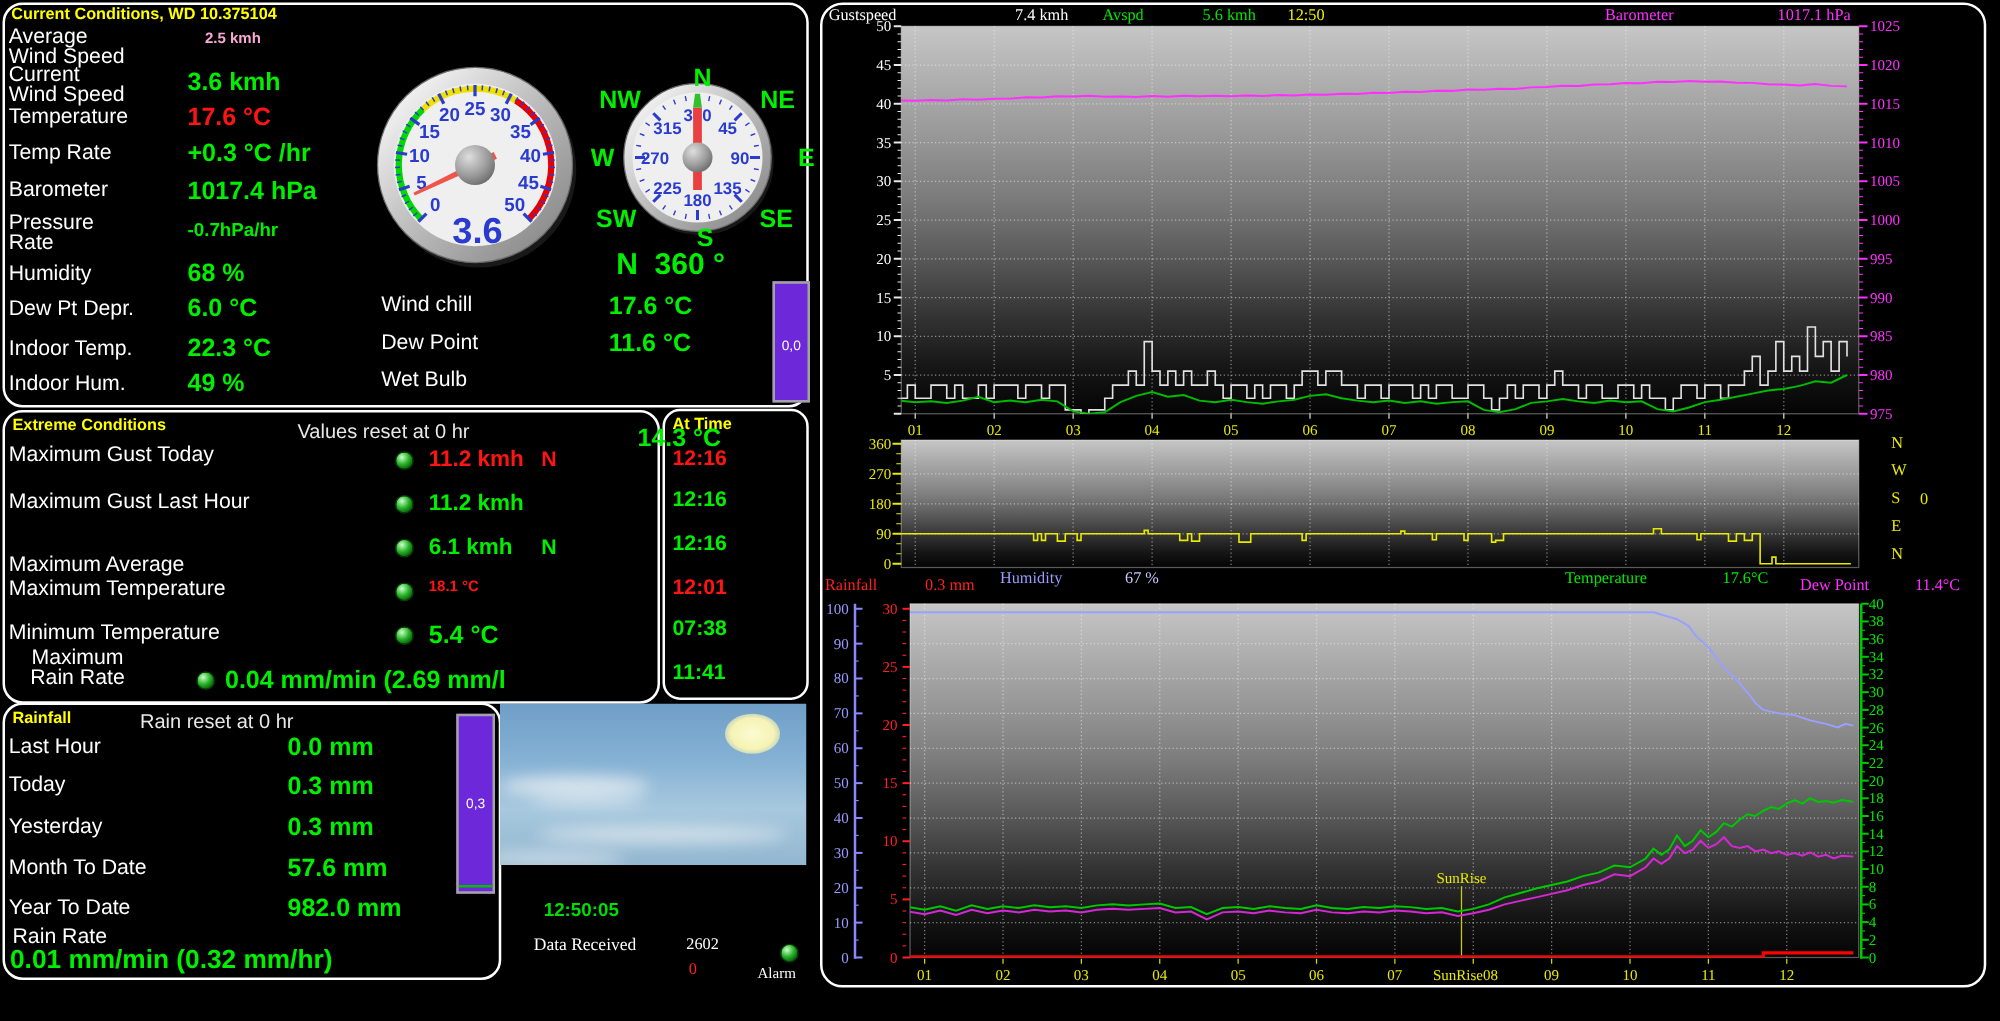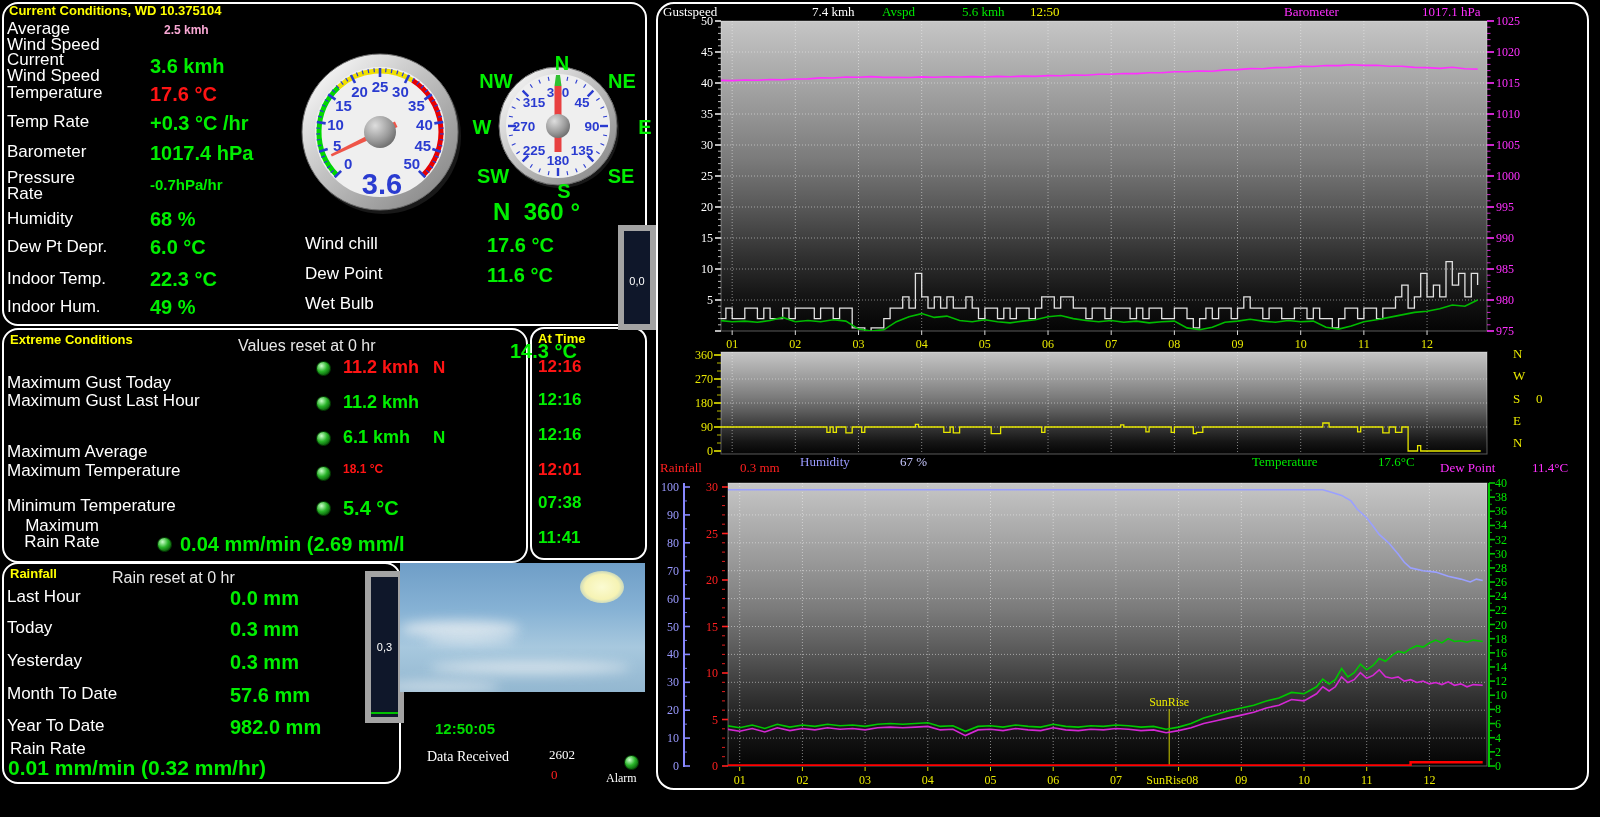--- a/index.html
+++ b/index.html
@@ -4,21 +4,21 @@
 <style>
   html,body{margin:0;padding:0;background:#000;}
   #root{position:relative;width:1600px;height:817px;background:#000;overflow:hidden;font-family:"Liberation Sans",sans-serif;}
   .abs{position:absolute;}
   .panel{position:absolute;background:#000;border:2px solid #fff;border-radius:16px;}
   .ptitle{position:absolute;color:#ffff00;font-weight:bold;font-size:13px;}
   .lbl{position:absolute;color:#fff;font-size:17px;line-height:16px;white-space:pre-line;}
   .val{position:absolute;font-weight:bold;font-size:20px;white-space:pre;}
   .led{position:absolute;border-radius:50%;background:radial-gradient(circle at 35% 30%,#ccffcc,#28b428 45%,#0a5a0a 80%,#063c06);border:1px solid #044004;}
   .chartlabel{position:absolute;font-family:"Liberation Serif",serif;font-size:13px;white-space:pre;}
-  .vbar{position:absolute;border:6px solid #a3a3a3;background:#0f172a;}
+  .vbar{position:absolute;border:2px solid #a3a3a3;background:#6d28d9;}
   .vbar span{position:absolute;left:0;right:0;text-align:center;color:#fff;font-size:11px;}
   #sky{position:absolute;overflow:hidden;}
   .cloud{position:absolute;background:#e8eef2;border-radius:50%;filter:blur(6px);opacity:.8;}
   .cardinal{position:absolute;color:#00ef00;font-weight:bold;font-size:20px;transform:translate(-50%,-50%);}
 </style>
 </head>
 <body>
 
 <div id="root">
   <div class="panel" id="cc-panel" style="left:2px;top:2px;width:641px;height:320px;"></div>
@@ -677,21 +677,21 @@
       <div class="lbl" style="left: 7px; top: 271px;">Indoor Temp.</div>
       <div class="val" style="left: 150px; top: 268px; color: rgb(0, 239, 0); font-size: 20px;">22.3 °C</div>
       <div class="lbl" style="left: 7px; top: 299px;">Indoor Hum.</div>
       <div class="val" style="left: 150px; top: 296px; color: rgb(0, 239, 0); font-size: 20px;">49 %</div>
       <div class="lbl" style="left: 305px; top: 236px;">Wind chill</div>
       <div class="val" style="left: 487px; top: 234px; color: rgb(0, 239, 0);">17.6 °C</div>
       <div class="lbl" style="left: 305px; top: 266px;">Dew Point</div>
       <div class="val" style="left: 487px; top: 264px; color: rgb(0, 239, 0);">11.6 °C</div>
       <div class="lbl" style="left: 305px; top: 296px;">Wet Bulb</div>
       <div class="val" style="left: 510px; top: 294px; color: rgb(0, 239, 0); margin-top: 46px;">14.3 °C</div>
-      <div class="lbl" style="left: 7px; top: 375px;">Maximum Gust Today</div>
+      <div class="lbl" style="left: 7px; top: 356px;">Maximum Gust Today</div>
       <div class="led" style="left: 316px; top: 361px; width: 13px; height: 13px;"></div>
       <div class="val" style="left: 343px; top: 357px; color: rgb(255, 20, 20); font-size: 18px;">11.2 kmh</div>
       <div class="val" style="left: 433px; top: 358px; color: rgb(255, 20, 20); font-size: 17px;">N</div>
       <div class="val" style="left: 538px; top: 357px; color: rgb(255, 20, 20); font-size: 17px;">12:16</div>
       <div class="lbl" style="left: 7px; top: 393px;">Maximum Gust Last Hour</div>
       <div class="led" style="left: 316px; top: 396px; width: 13px; height: 13px;"></div>
       <div class="val" style="left: 343px; top: 392px; color: rgb(0, 239, 0); font-size: 18px;">11.2 kmh</div>
       <div class="val" style="left: 538px; top: 390px; color: rgb(0, 239, 0); font-size: 17px;">12:16</div>
       <div class="lbl" style="left: 7px; top: 428px; margin-top: 16px;">Maximum Average</div>
       <div class="led" style="left: 316px; top: 431px; width: 13px; height: 13px;"></div>

